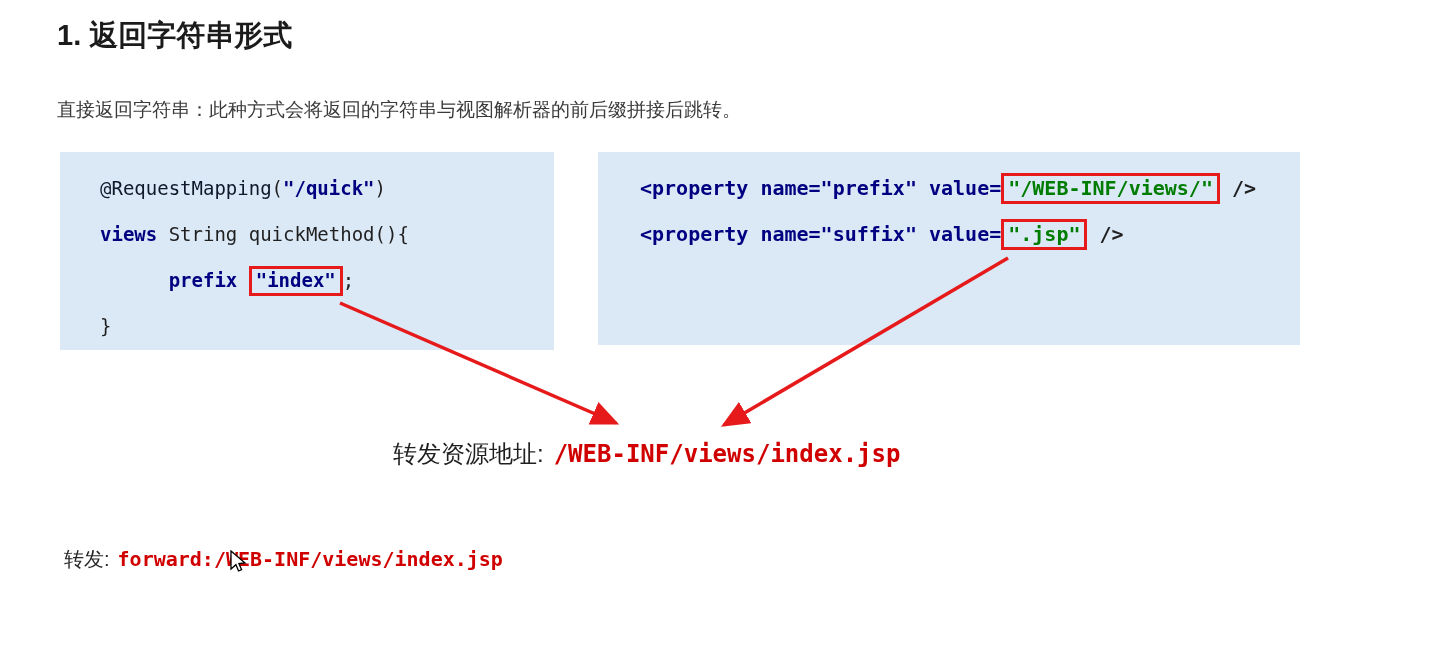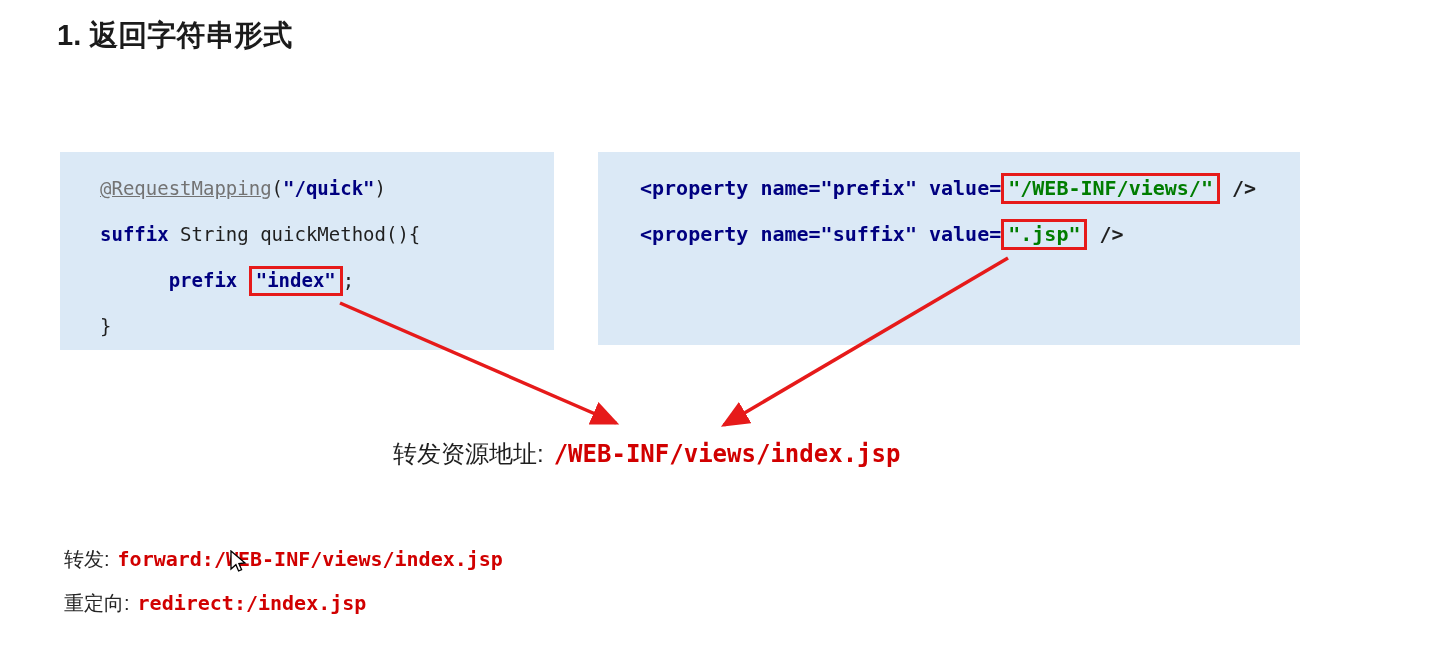--- a/index.html
+++ b/index.html
@@ -12,21 +12,21 @@
 
   .codeblock { position:absolute; background:#dbe9f6;
                font-family:"DejaVu Sans Mono","Liberation Mono",monospace; }
   .codeblock.java { left:60px;  top:152px; width:494px; height:198px; padding:13px 0 0 40px; font-size:19px; }
   .codeblock.xml  { left:598px; top:152px; width:789px; height:193px; padding:13px 0 0 42px; font-size:20px; }
   .codeline { white-space:pre; height:46px; line-height:46px; }
 
   .tok-plain { color:#1f1f1f; }
   .tok-kw    { color:#000080; font-weight:bold; }
   .tok-str   { color:#000080; font-weight:bold; }
-  .tok-ann   { color:#737373;text-decoration:underline; }
+  .tok-ann   { color:#0f172a; }
   .tok-green { color:#007d00; font-weight:bold; }
   .xml .tok-plain { font-weight:bold; }
 
   .redbox { display:inline-block; border:3px solid #e61a1a; padding:2px 4px; line-height:1.05; }
 
   .address { position:absolute; left:393px; top:438px; font-size:24px; color:#1f1f1f; }
   .addr-path { font-family:"DejaVu Sans Mono","Liberation Mono",monospace;
                font-weight:bold; color:#d10000; margin-left:10px; }
 
   .note-line { position:absolute; left:64px; font-size:20px; color:#262626; }
@@ -38,39 +38,39 @@
 
   .overlay { position:absolute; left:0; top:0; width:1440px; height:648px; pointer-events:none; }
   .cursor  { position:absolute; left:228px; top:550px; width:22px; height:24px; pointer-events:none; }
 </style>
 </head>
 <body>
 
 <div class="page">
 
   <h1 class="heading">1. 返回字符串形式</h1>
+  <p class="intro">直接返回字符串：此种方式会将返回的字符串与视图解析器的前后缀拼接后跳转。</p>
 
   <div class="codeblock java">
     <div class="codeline"><span class="tok-ann">@RequestMapping</span><span class="tok-plain">(</span><span class="tok-str">"/quick"</span><span class="tok-plain">)</span></div>
-    <div class="codeline"><span class="tok-kw">suffix</span><span class="tok-plain"> String quickMethod(){</span></div>
+    <div class="codeline"><span class="tok-kw">views</span><span class="tok-plain"> String quickMethod(){</span></div>
     <div class="codeline"><span class="tok-plain">      </span><span class="tok-kw">prefix</span><span class="tok-plain"> </span><span class="redbox"><span class="tok-str">"index"</span></span><span class="tok-plain">;</span></div>
     <div class="codeline"><span class="tok-plain">}</span></div>
   </div>
 
   <div class="codeblock xml">
     <div class="codeline"><span class="tok-kw">&lt;property name="prefix" value=</span><span class="redbox"><span class="tok-green">"/WEB-INF/views/"</span></span><span class="tok-plain"> /&gt;</span></div>
     <div class="codeline"><span class="tok-kw">&lt;property name="suffix" value=</span><span class="redbox"><span class="tok-green">".jsp"</span></span><span class="tok-plain"> /&gt;</span></div>
   </div>
 
   <div class="address">
     <span>转发资源地址:</span><span class="addr-path">/WEB-INF/views/index.jsp</span>
   </div>
 
   <p class="note-line note-2"><span>转发:</span><span class="red-code">forward:/WEB-INF/views/index.jsp</span></p>
-  <p class="note-line note-3"><span>重定向:</span><span class="red-code">redirect:/index.jsp</span></p>
 
   <svg class="overlay" width="1440" height="648" viewBox="0 0 1440 648" xmlns="http://www.w3.org/2000/svg">
     <defs>
       <marker id="ah" markerWidth="9" markerHeight="8" refX="7" refY="3.5" orient="auto">
         <path d="M0,0 L8,3.5 L0,7 Z" fill="#e61a1a"></path>
       </marker>
     </defs>
     <line x1="340" y1="303" x2="616" y2="423" stroke="#e61a1a" stroke-width="3.5" marker-end="url(#ah)"></line>
     <line x1="1008" y1="258" x2="724" y2="425" stroke="#e61a1a" stroke-width="3.5" marker-end="url(#ah)"></line>
   </svg>

